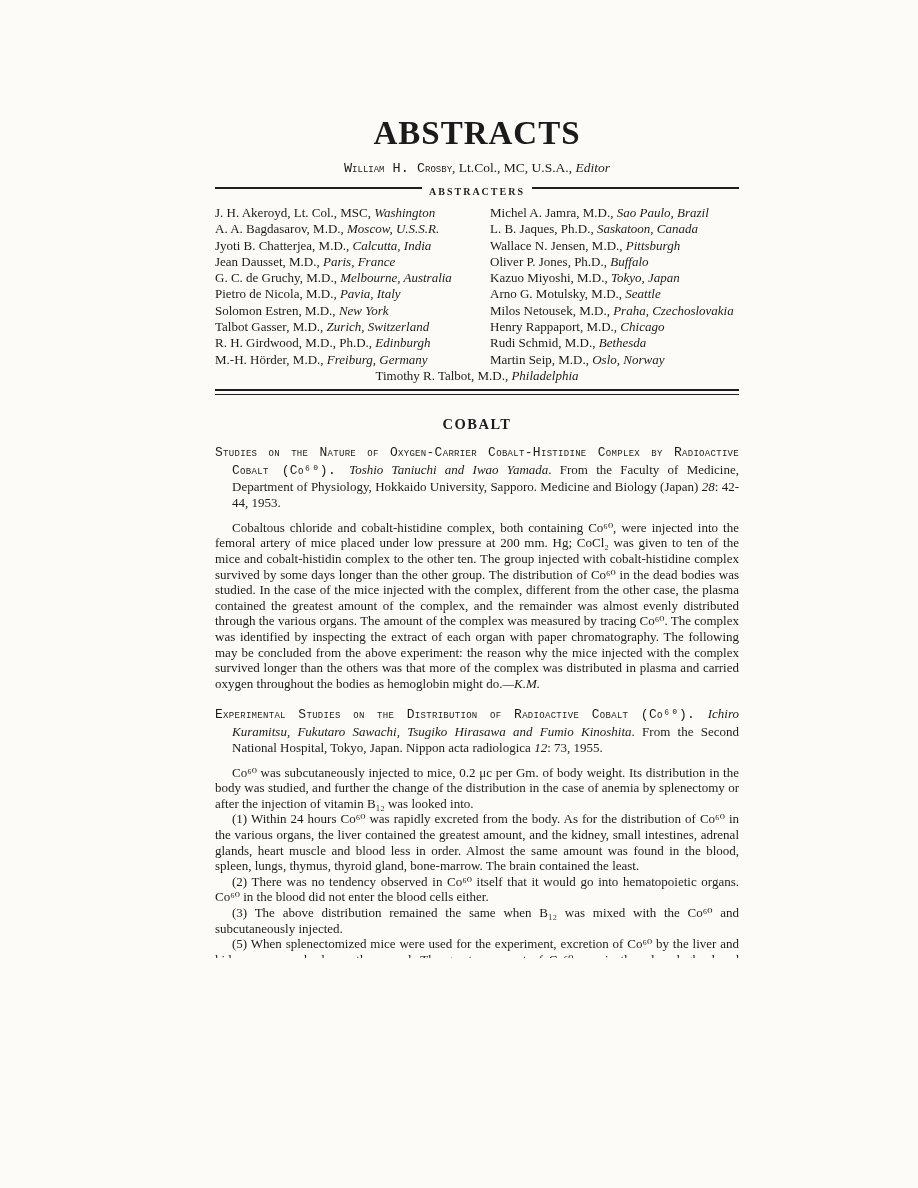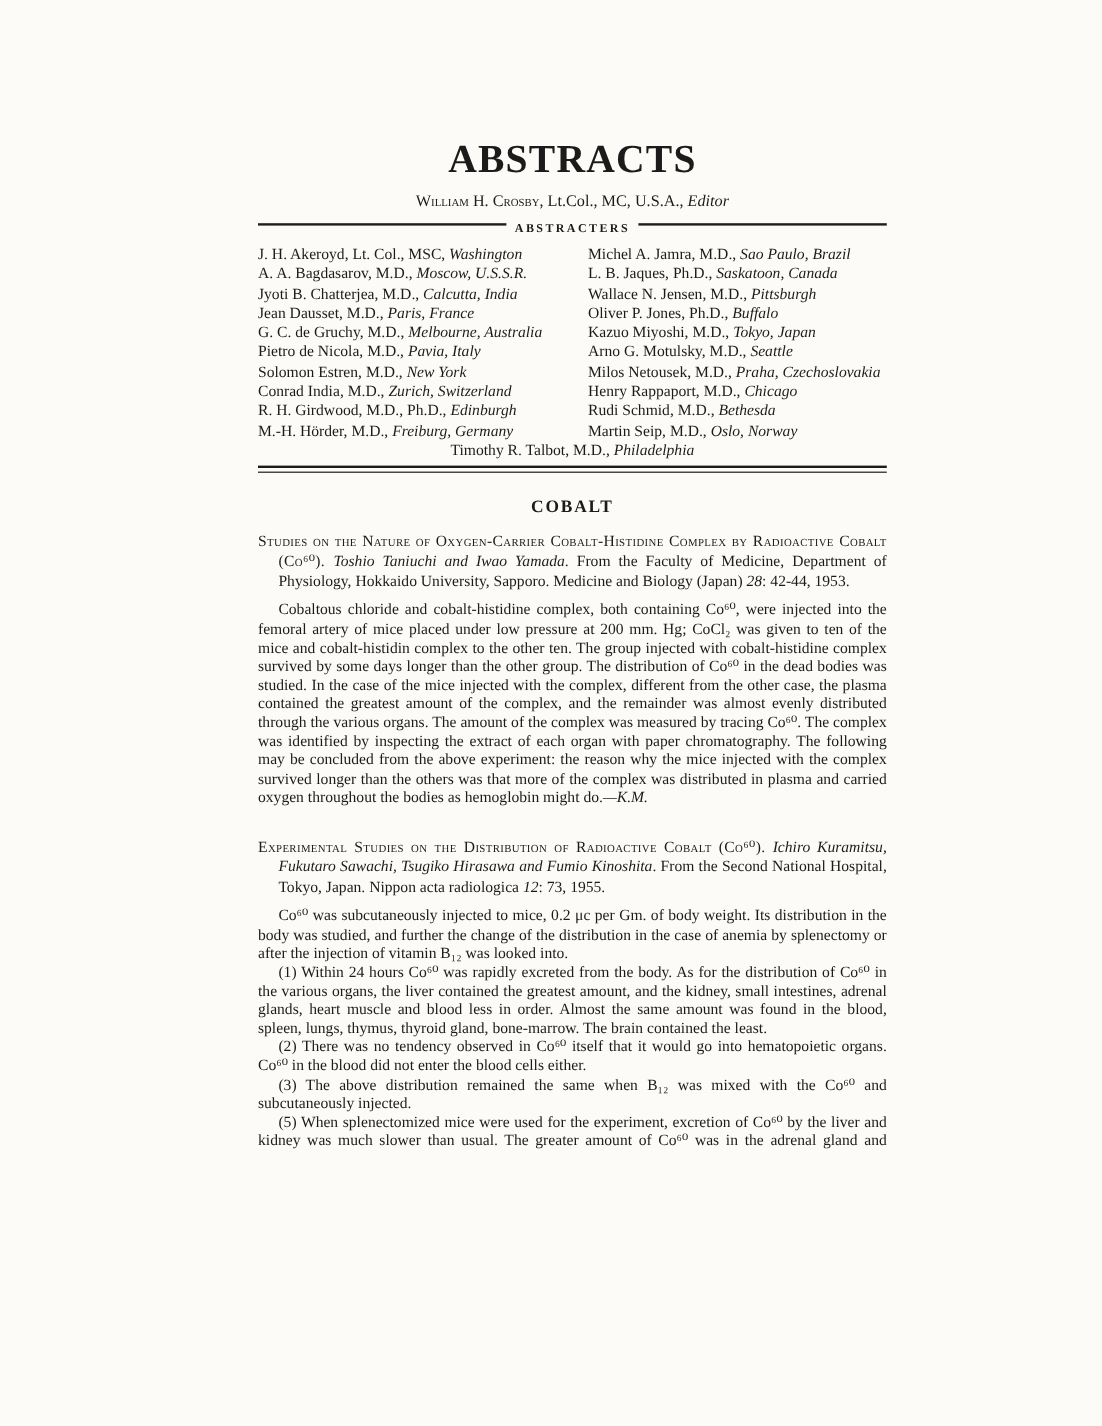--- a/index.html
+++ b/index.html
@@ -12,21 +12,21 @@
   }
   .page{position:relative;width:918px;height:958px;overflow:hidden;}
   .content{position:absolute;left:215px;top:0;width:524px;}
 
   
   .title{
     margin:114px 0 0 0;text-align:center;
     font-size:33px;font-weight:bold;letter-spacing:1px;line-height:38px;
   }
   .byline{text-align:center;font-size:13.5px;margin-top:7px;line-height:17px;}
-  .sc{font-variant:small-caps;}
+  .sc{font-variant:small-caps;font-family:Liberation Mono, monospace;}
   .it{font-style:italic;}
   .rule-label{display:flex;align-items:flex-start;margin-top:10px;}
   .hline{flex:1;height:0;border-top:2px solid #1e1e1e;}
   .rl-text{padding:0 7px;font-size:10px;font-weight:bold;letter-spacing:2px;line-height:10px;}
 
   
   .abstracters{display:flex;margin-top:8px;font-size:13px;line-height:16.3px;}
   .col-left{width:265px;}
   .col-right{flex:1;padding-left:10px;}
   .a-row{white-space:nowrap;}
@@ -40,21 +40,21 @@
   }
   .abs-title{
     font-size:13px;line-height:16.4px;text-align:justify;
     padding-left:17px;text-indent:-17px;margin:0 0 8px 0;
   }
   .abs-title .sc{letter-spacing:.3px;}
   .body-p{
     font-size:13px;line-height:15.6px;text-align:justify;
     text-indent:17px;margin:0;
   }
-  .abstract + .abstract{margin-top:26px;}
+  .abstract + .abstract{margin-top:15px;}
   .page-number{font-size:19px;margin-top:9px;letter-spacing:.5px;font-family:Liberation Mono, monospace;}
 </style>
 </head>
 <body>
 
 <div class="page">
   <div class="content">
 
     <div class="title">ABSTRACTS</div>
 
@@ -68,21 +68,21 @@
 
     <div class="abstracters">
       <div class="col-left">
         <div class="a-row"><span>J. H. Akeroyd, Lt. Col., MSC, </span><span class="it">Washington</span></div>
         <div class="a-row"><span>A. A. Bagdasarov, M.D., </span><span class="it">Moscow, U.S.S.R.</span></div>
         <div class="a-row"><span>Jyoti B. Chatterjea, M.D., </span><span class="it">Calcutta, India</span></div>
         <div class="a-row"><span>Jean Dausset, M.D., </span><span class="it">Paris, France</span></div>
         <div class="a-row"><span>G. C. de Gruchy, M.D., </span><span class="it">Melbourne, Australia</span></div>
         <div class="a-row"><span>Pietro de Nicola, M.D., </span><span class="it">Pavia, Italy</span></div>
         <div class="a-row"><span>Solomon Estren, M.D., </span><span class="it">New York</span></div>
-        <div class="a-row"><span>Conrad India, M.D., </span><span class="it">Zurich, Switzerland</span></div>
+        <div class="a-row"><span>Talbot Gasser, M.D., </span><span class="it">Zurich, Switzerland</span></div>
         <div class="a-row"><span>R. H. Girdwood, M.D., Ph.D., </span><span class="it">Edinburgh</span></div>
         <div class="a-row"><span>M.-H. Hörder, M.D., </span><span class="it">Freiburg, Germany</span></div>
       </div>
       <div class="col-right">
         <div class="a-row"><span>Michel A. Jamra, M.D., </span><span class="it">Sao Paulo, Brazil</span></div>
         <div class="a-row"><span>L. B. Jaques, Ph.D., </span><span class="it">Saskatoon, Canada</span></div>
         <div class="a-row"><span>Wallace N. Jensen, M.D., </span><span class="it">Pittsburgh</span></div>
         <div class="a-row"><span>Oliver P. Jones, Ph.D., </span><span class="it">Buffalo</span></div>
         <div class="a-row"><span>Kazuo Miyoshi, M.D., </span><span class="it">Tokyo, Japan</span></div>
         <div class="a-row"><span>Arno G. Motulsky, M.D., </span><span class="it">Seattle</span></div>

